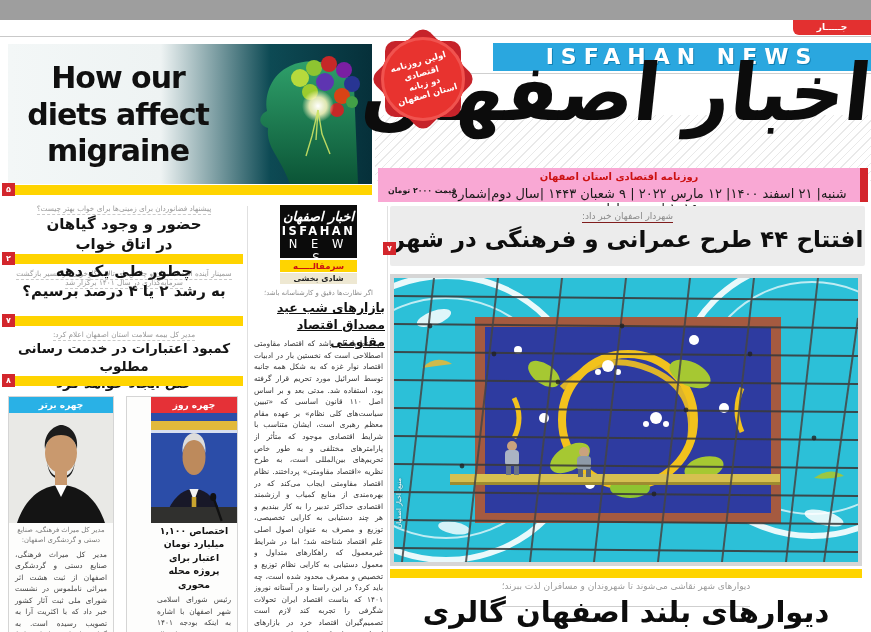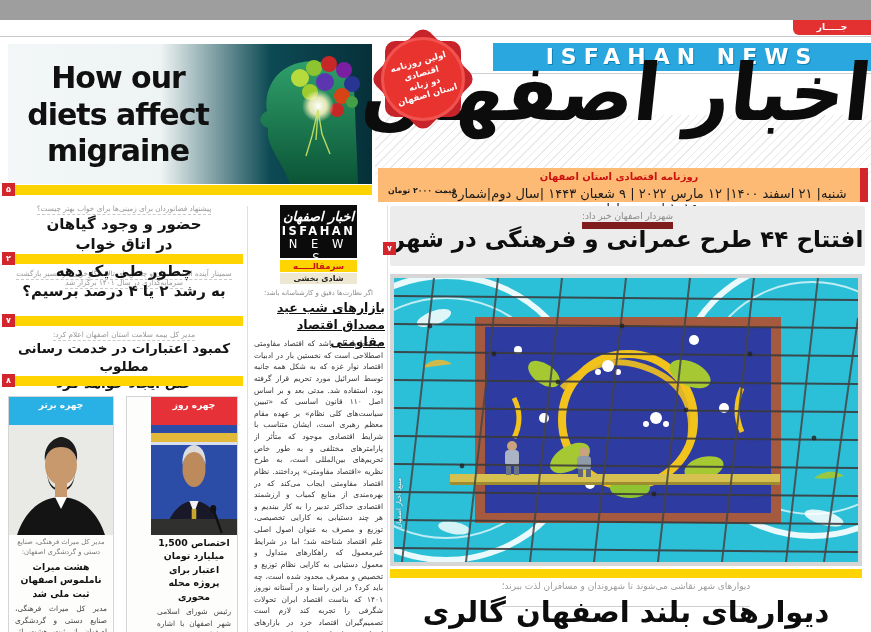--- a/index.html
+++ b/index.html
@@ -28,21 +28,21 @@
   .badge { position:absolute; left:-4px; top:-10px; width:104px; height:104px; z-index:4; }
   .badge .sq1,.badge .sq2 { position:absolute; left:14px; top:14px; width:76px; height:76px;
                              background:#c6232a; border-radius:10px; }
   .badge .sq2 { transform:rotate(45deg); }
   .badge .circle { position:absolute; left:10px; top:10px; width:84px; height:84px; background:#e8332f;
                    border-radius:50%; box-shadow:inset 0 0 0 3px #f0534f; }
   .badge .btxt { position:absolute; left:10px; top:10px; width:84px; height:84px; color:#fff;
                  display:flex; flex-direction:column; align-items:center; justify-content:center;
                  transform:rotate(-16deg); font-size:8.5px; font-weight:bold; line-height:1.35;
                  text-align:center; }
-  .yellow-bar { position:absolute; left:3px; top:131px; width:490px; height:34px; background:#fdba74; }
+  .yellow-bar { position:absolute; left:3px; top:131px; width:490px; height:34px; background:#f9a8d4; }
   .yellow-bar .endcap { position:absolute; right:0; top:0; width:8px; height:34px; background:#d3262c; }
   .yb-label { position:absolute; left:0; top:3px; width:482px; text-align:center; color:#cc1111;
               font-weight:bold; font-size:10px; }
   .yb-date { position:absolute; left:60px; top:18px; width:422px; text-align:center; color:#1a1a1a;
              font-size:13px; }
   .yb-price { position:absolute; left:10px; top:18px; color:#1a1a1a; font-size:7.8px; font-weight:bold; }
 
   
   .promo { position:absolute; left:8px; top:24px; width:364px; height:140px;
            background:linear-gradient(90deg,#f3f7f7 0%,#eef3f3 42%,#0d4a54 72%,#06303a 100%); }
@@ -55,21 +55,21 @@
 
   
   .l-kicker { position:absolute; left:8px; width:232px; text-align:center; color:#999; font-size:7.3px; }
   .l-kicker span { border-bottom:1px dashed #c9c9c9; padding-bottom:1px; }
   .l-title { position:absolute; left:8px; width:232px; text-align:center; color:#151515;
              font-weight:bold; line-height:1.3; white-space:pre-line; }
 
   
   .profile { position:absolute; top:376px; height:252px; border:1px solid #d5d5d5; background:#fdfdfc;
              display:flex; flex-direction:column; }
-  .profile .hdr { height:28px; color:#fff; font-size:9px; font-weight:bold; text-align:center;
+  .profile .hdr { height:16px; color:#fff; font-size:9px; font-weight:bold; text-align:center;
                   line-height:16px; flex:0 0 auto; }
   .profile .photo { height:110px; flex:0 0 auto; }
   .profile .pk { font-size:6.8px; color:#777; text-align:center; padding:3px 4px 1px; line-height:1.45; }
   .profile .pt { font-size:9.3px; font-weight:bold; color:#111; text-align:center; padding:1px 4px;
                  line-height:1.45; }
   .profile .pb { font-size:7.4px; color:#444; text-align:justify; padding:2px 6px; line-height:1.55;
                  overflow:hidden; flex:1 1 auto; }
   .profile .ptab { position:absolute; left:2px; bottom:2px; width:12px; height:12px; line-height:12px; }
 
   
@@ -90,21 +90,21 @@
   .ed-body { position:absolute; left:2px; top:133px; width:129px; height:310px; font-size:7.5px;
              color:#333; line-height:1.55; text-align:justify; overflow:hidden; }
 
   .vline { position:absolute; width:1px; background:#e0e0e0; }
 
   
   .main-block { position:absolute; left:390px; top:186px; width:475px; height:60px; background:#ececec;
                 border-radius:2px; }
   .m-kicker { position:absolute; left:0; top:5px; width:475px; text-align:center; color:#8a8a8a;
               font-size:9px; }
-  .m-kicker span { border-bottom:7px solid #7f1d1d; padding-bottom:1px; }
+  .m-kicker span { border-bottom:1px solid #7f1d1d; padding-bottom:1px; }
   .m-title { position:absolute; left:0; top:20px; width:475px; text-align:center; color:#0e0e0e;
              font-weight:bold; font-size:23px; }
 
   
   .bigphoto { position:absolute; left:390px; top:254px; width:472px; height:292px;
               border:4px solid #d6d6d6; background:#2cc0d8; overflow:hidden; }
   .credit { position:absolute; left:1px; bottom:34px; writing-mode:vertical-rl;
             transform:rotate(180deg); color:#fff; font-size:6.5px; letter-spacing:.5px;
             text-shadow:0 0 2px rgba(0,0,0,.6); z-index:6; }
 
@@ -210,41 +210,40 @@
     <svg class="photo" viewBox="0 0 104 110" preserveAspectRatio="none">
       <rect width="104" height="110" fill="#e9e9e6"></rect>
       <ellipse cx="52" cy="40" rx="16" ry="20" fill="#c9996e"></ellipse>
       <path d="M36,36 C34,18 48,12 52,12 C58,12 70,18 68,36 C66,26 60,22 52,22 C44,22 38,26 36,36 Z" fill="#1c1c1c"></path>
       <path d="M38,44 C38,60 46,64 52,64 C58,64 66,60 66,44 C66,58 62,66 52,66 C42,66 38,58 38,44 Z" fill="#1c1c1c"></path>
       <rect x="46" y="58" width="12" height="14" fill="#c9996e"></rect>
       <path d="M8,110 C18,80 38,72 52,72 C66,72 86,80 96,110 Z" fill="#141414"></path>
       <path d="M46,72 L52,84 L58,72 Z" fill="#fff"></path>
     </svg>
     <div class="pk rtl">مدیر کل میراث فرهنگی، صنایع دستی و گردشگری اصفهان:</div>
-    <div class="pt rtl">هشت میراث ناملموس اصفهان ثبت ملی شد</div>
     <div class="pb rtl">مدیر کل میراث فرهنگی، صنایع دستی و گردشگری اصفهان از ثبت هشت اثر میراثی ناملموس در نشست شورای ملی ثبت آثار کشور خبر داد که با اکثریت آرا به تصویب رسیده است. به گزارش ایرنا به نقل از روابط عمومی اداره کل میراث فرهنگی...</div>
     <div class="tab ptab">۶</div>
   </div>
 
   <div class="profile" style="left:126px; width:112px;padding-left:24px;">
     <div class="hdr rtl" style="background:#e53137;">چهره روز</div>
     <svg class="photo" viewBox="0 0 112 110" preserveAspectRatio="none">
       <rect width="112" height="110" fill="#2b4da8"></rect>
       <rect y="8" width="112" height="9" fill="#e2b93b"></rect>
       <rect y="17" width="112" height="3" fill="#d8dff0"></rect>
       <ellipse cx="56" cy="44" rx="15" ry="18" fill="#bd8a5c"></ellipse>
       <path d="M41,40 C40,26 48,20 56,20 C64,20 72,26 71,40 C68,30 62,27 56,27 C50,27 44,30 41,40 Z" fill="#dcdcdc"></path>
       <path d="M16,110 C26,84 42,76 56,76 C70,76 86,84 96,110 Z" fill="#181828"></path>
       <path d="M50,76 L56,88 L62,76 Z" fill="#f2f2f2"></path>
       <rect x="53" y="84" width="6" height="18" fill="#c9a42e"></rect>
       <rect y="94" width="112" height="16" fill="#30302e"></rect>
       <line x1="92" y1="108" x2="82" y2="86" stroke="#111" stroke-width="3"></line>
       <circle cx="81" cy="84" r="4" fill="#111"></circle>
     </svg>
-    <div class="pt rtl">اختصاص 1,500 میلیارد تومان اعتبار برای پروژه محله محوری</div>
+    <div class="pt rtl">اختصاص ۱,۱۰۰ میلیارد تومان اعتبار برای پروژه محله محوری</div>
     <div class="pb rtl">رئیس شورای اسلامی شهر اصفهان با اشاره به اینکه بودجه ۱۴۰۱ نسبت به بودجه امسال ۴۱ درصد رشد داشته است، گفت: مناطق شهر به لحاظ کالبدی، خدماتی، فرهنگی و اجتماعی بسیار با هم فاصله دارند که در...</div>
     <div class="tab ptab">۶</div>
   </div>
 
   <div class="vline" style="left:247px; top:186px; height:446px;"></div>
   <div class="vline" style="left:387px; top:186px; height:446px;"></div>
 
   <div class="edcol">
     <div class="logo-box">
       <div class="logo-cal rtl">اخبار اصفهان</div>

